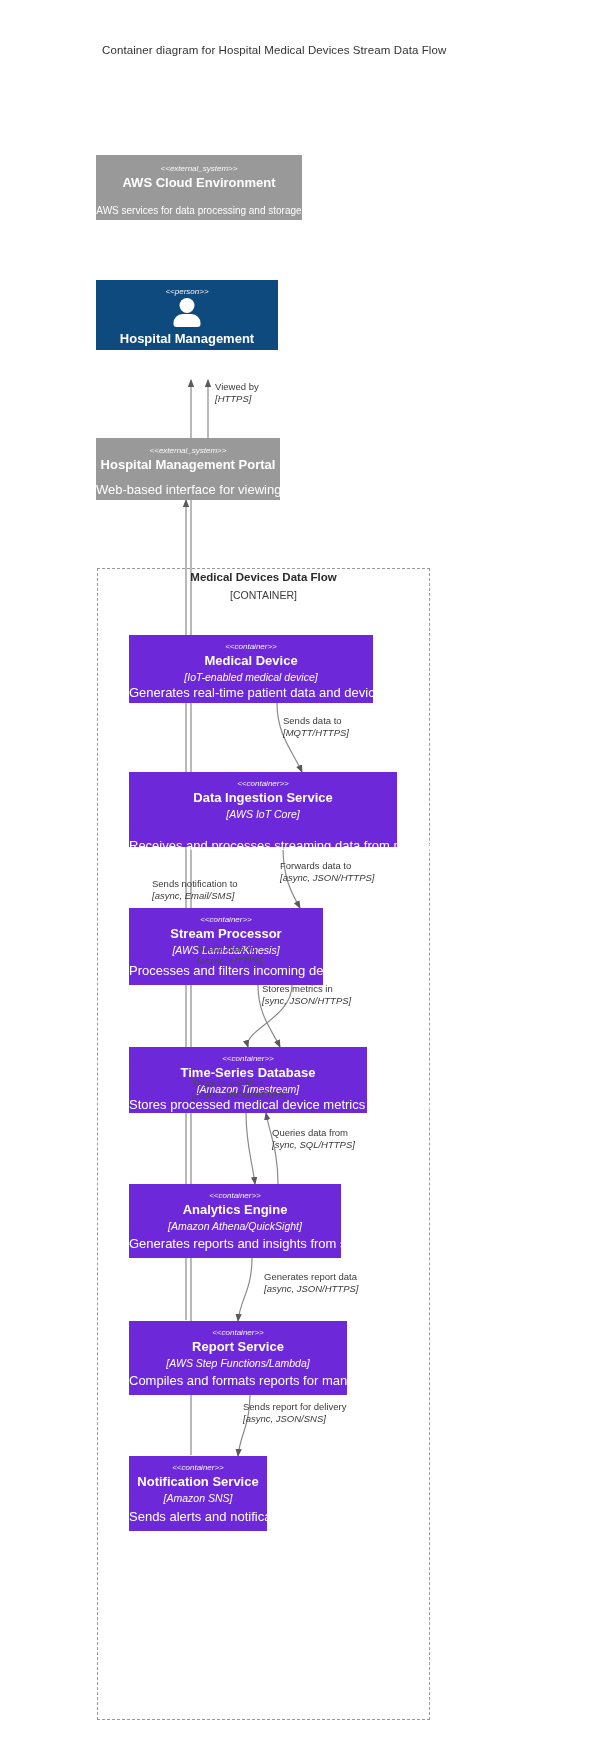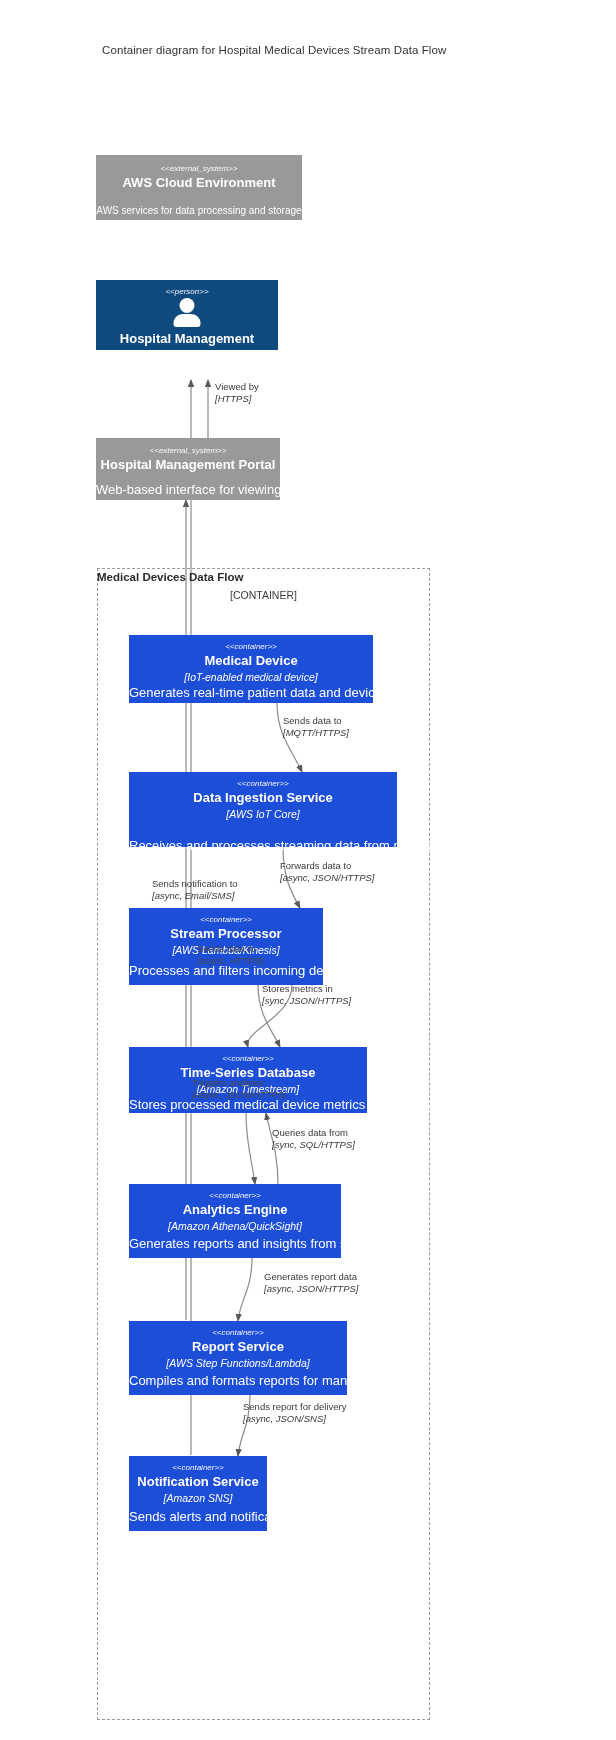--- a/index.html
+++ b/index.html
@@ -45,21 +45,21 @@
     line-height:15px;
     white-space:nowrap;
   }
   .node .desc{
     font-size:13px;
     line-height:15px;
     white-space:nowrap;
   }
   .node.external{background:#999999;}
   .node.person{background:#0f4a7f;}
-  .node.container{background:#1d4ed8;}
+  .node.container{background:#6d28d9;}
 
   .person-icon{
     width:30px;height:26px;
     margin:1px auto 0 auto;
     position:relative;
   }
   .person-icon .head{
     position:absolute;left:50%;top:0;
     transform:translateX(-50%);
     width:15px;height:15px;border-radius:50%;
@@ -74,20 +74,21 @@
   }
 
   .boundary{
     position:absolute;
     box-sizing:border-box;
     border:1px dashed #9a9a9a;
     background:transparent;
   }
   .boundary-title{
     position:absolute;
+    text-align:center;
     font-size:11.5px;
     font-weight:bold;
     color:#2b2b2b;
     white-space:nowrap;
   }
   .boundary-sub{
     position:absolute;
     text-align:center;
     font-size:10.5px;
     color:#3a3a3a;

